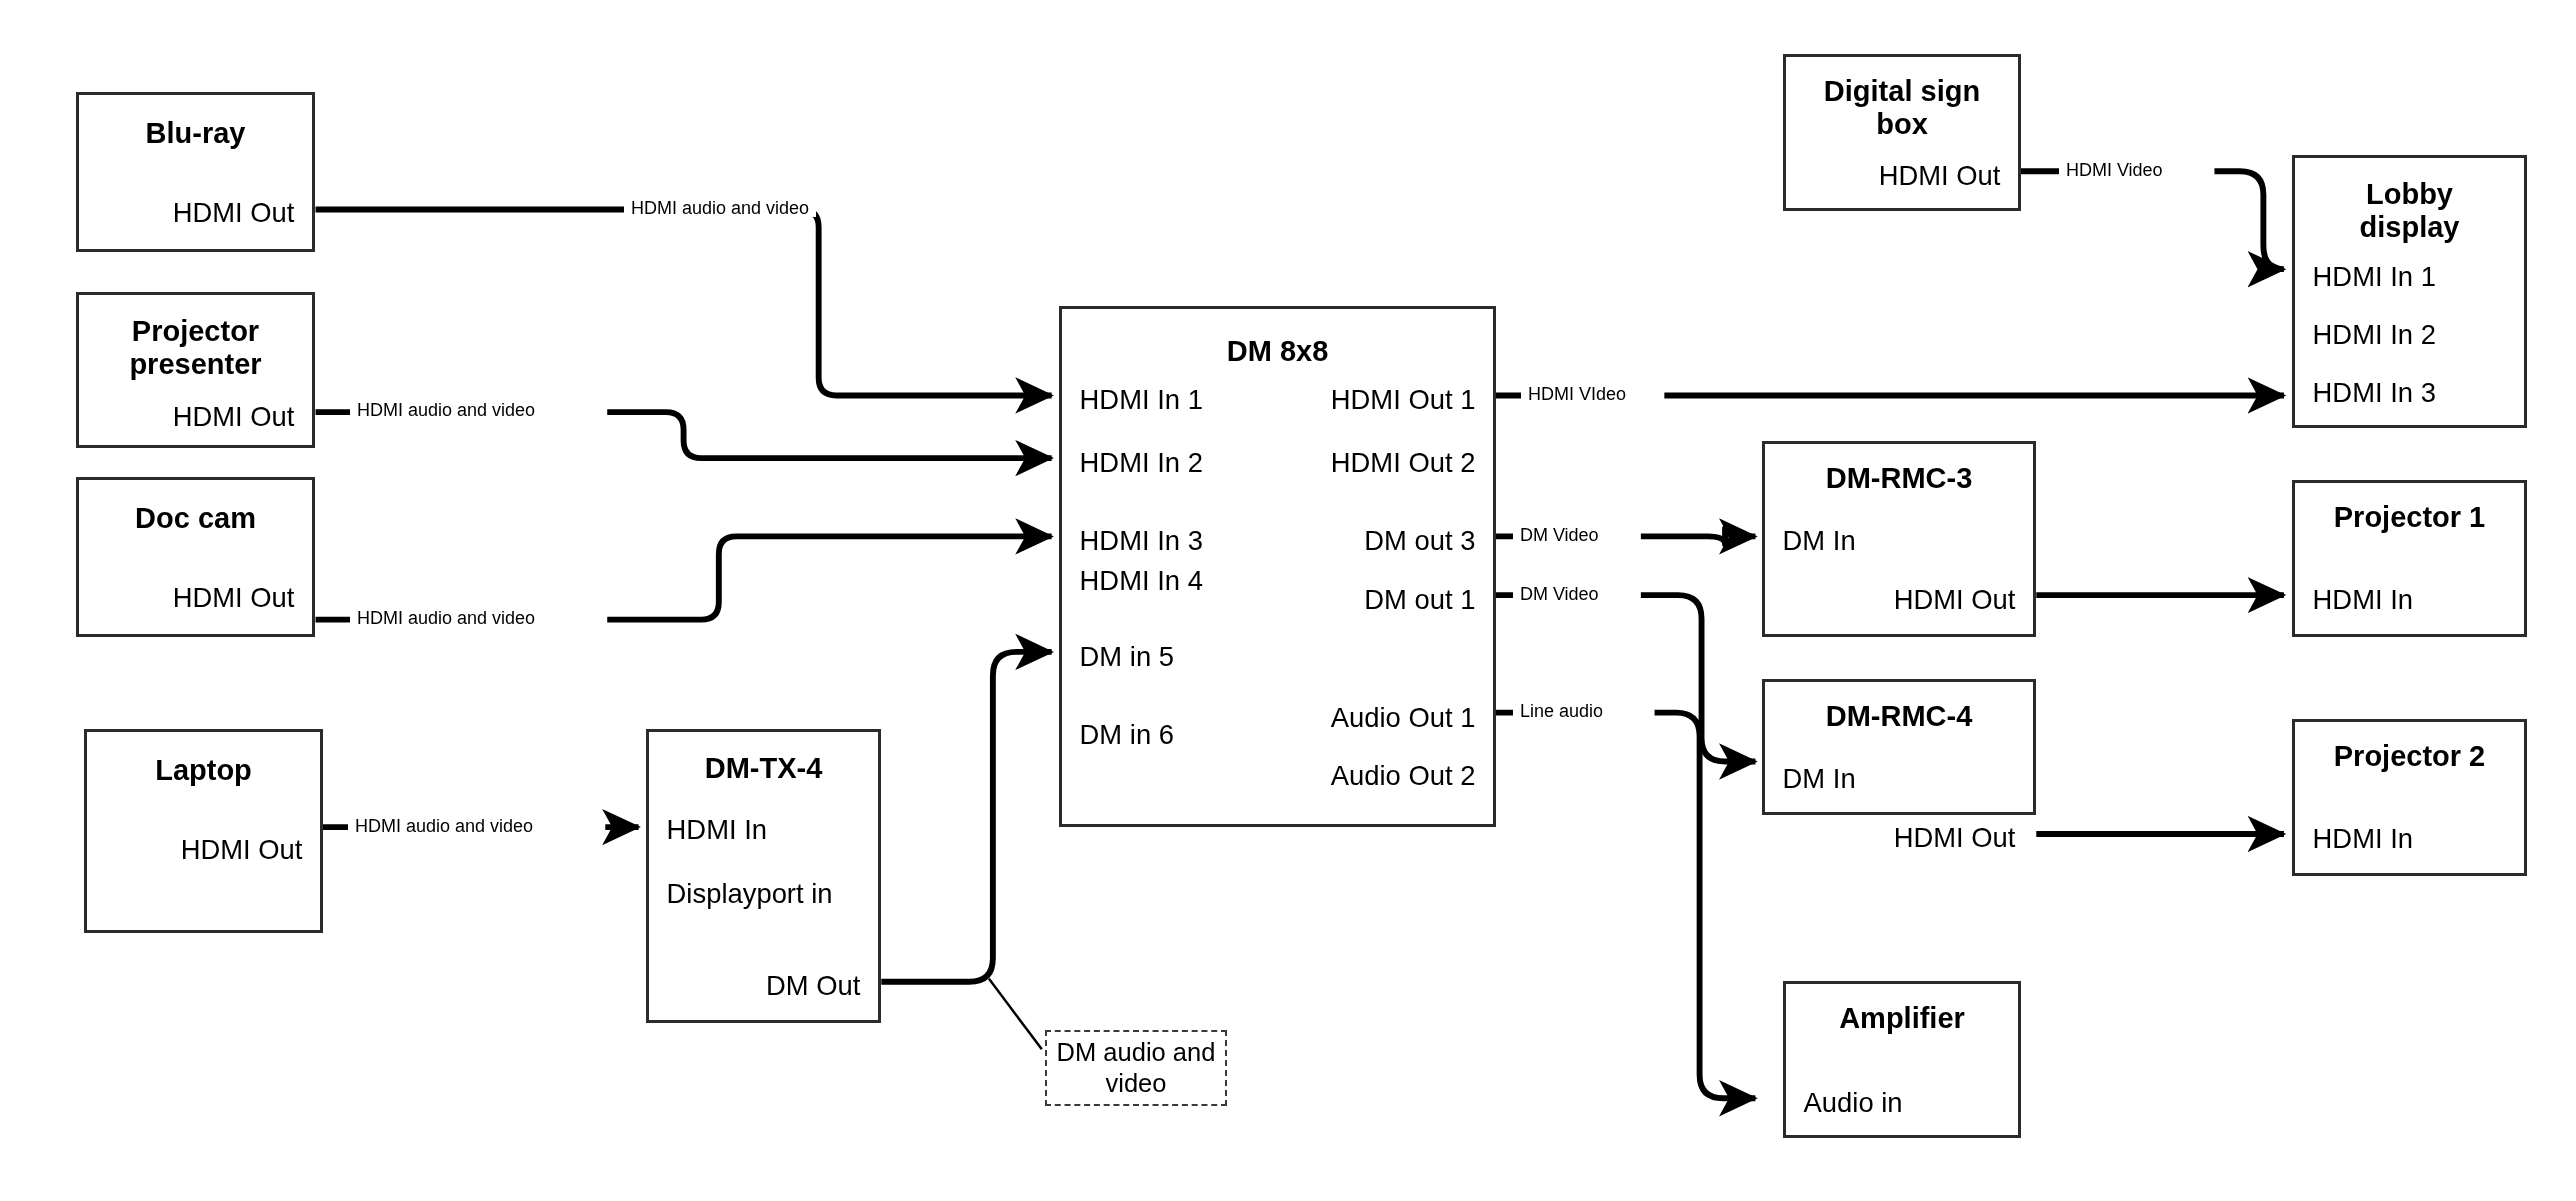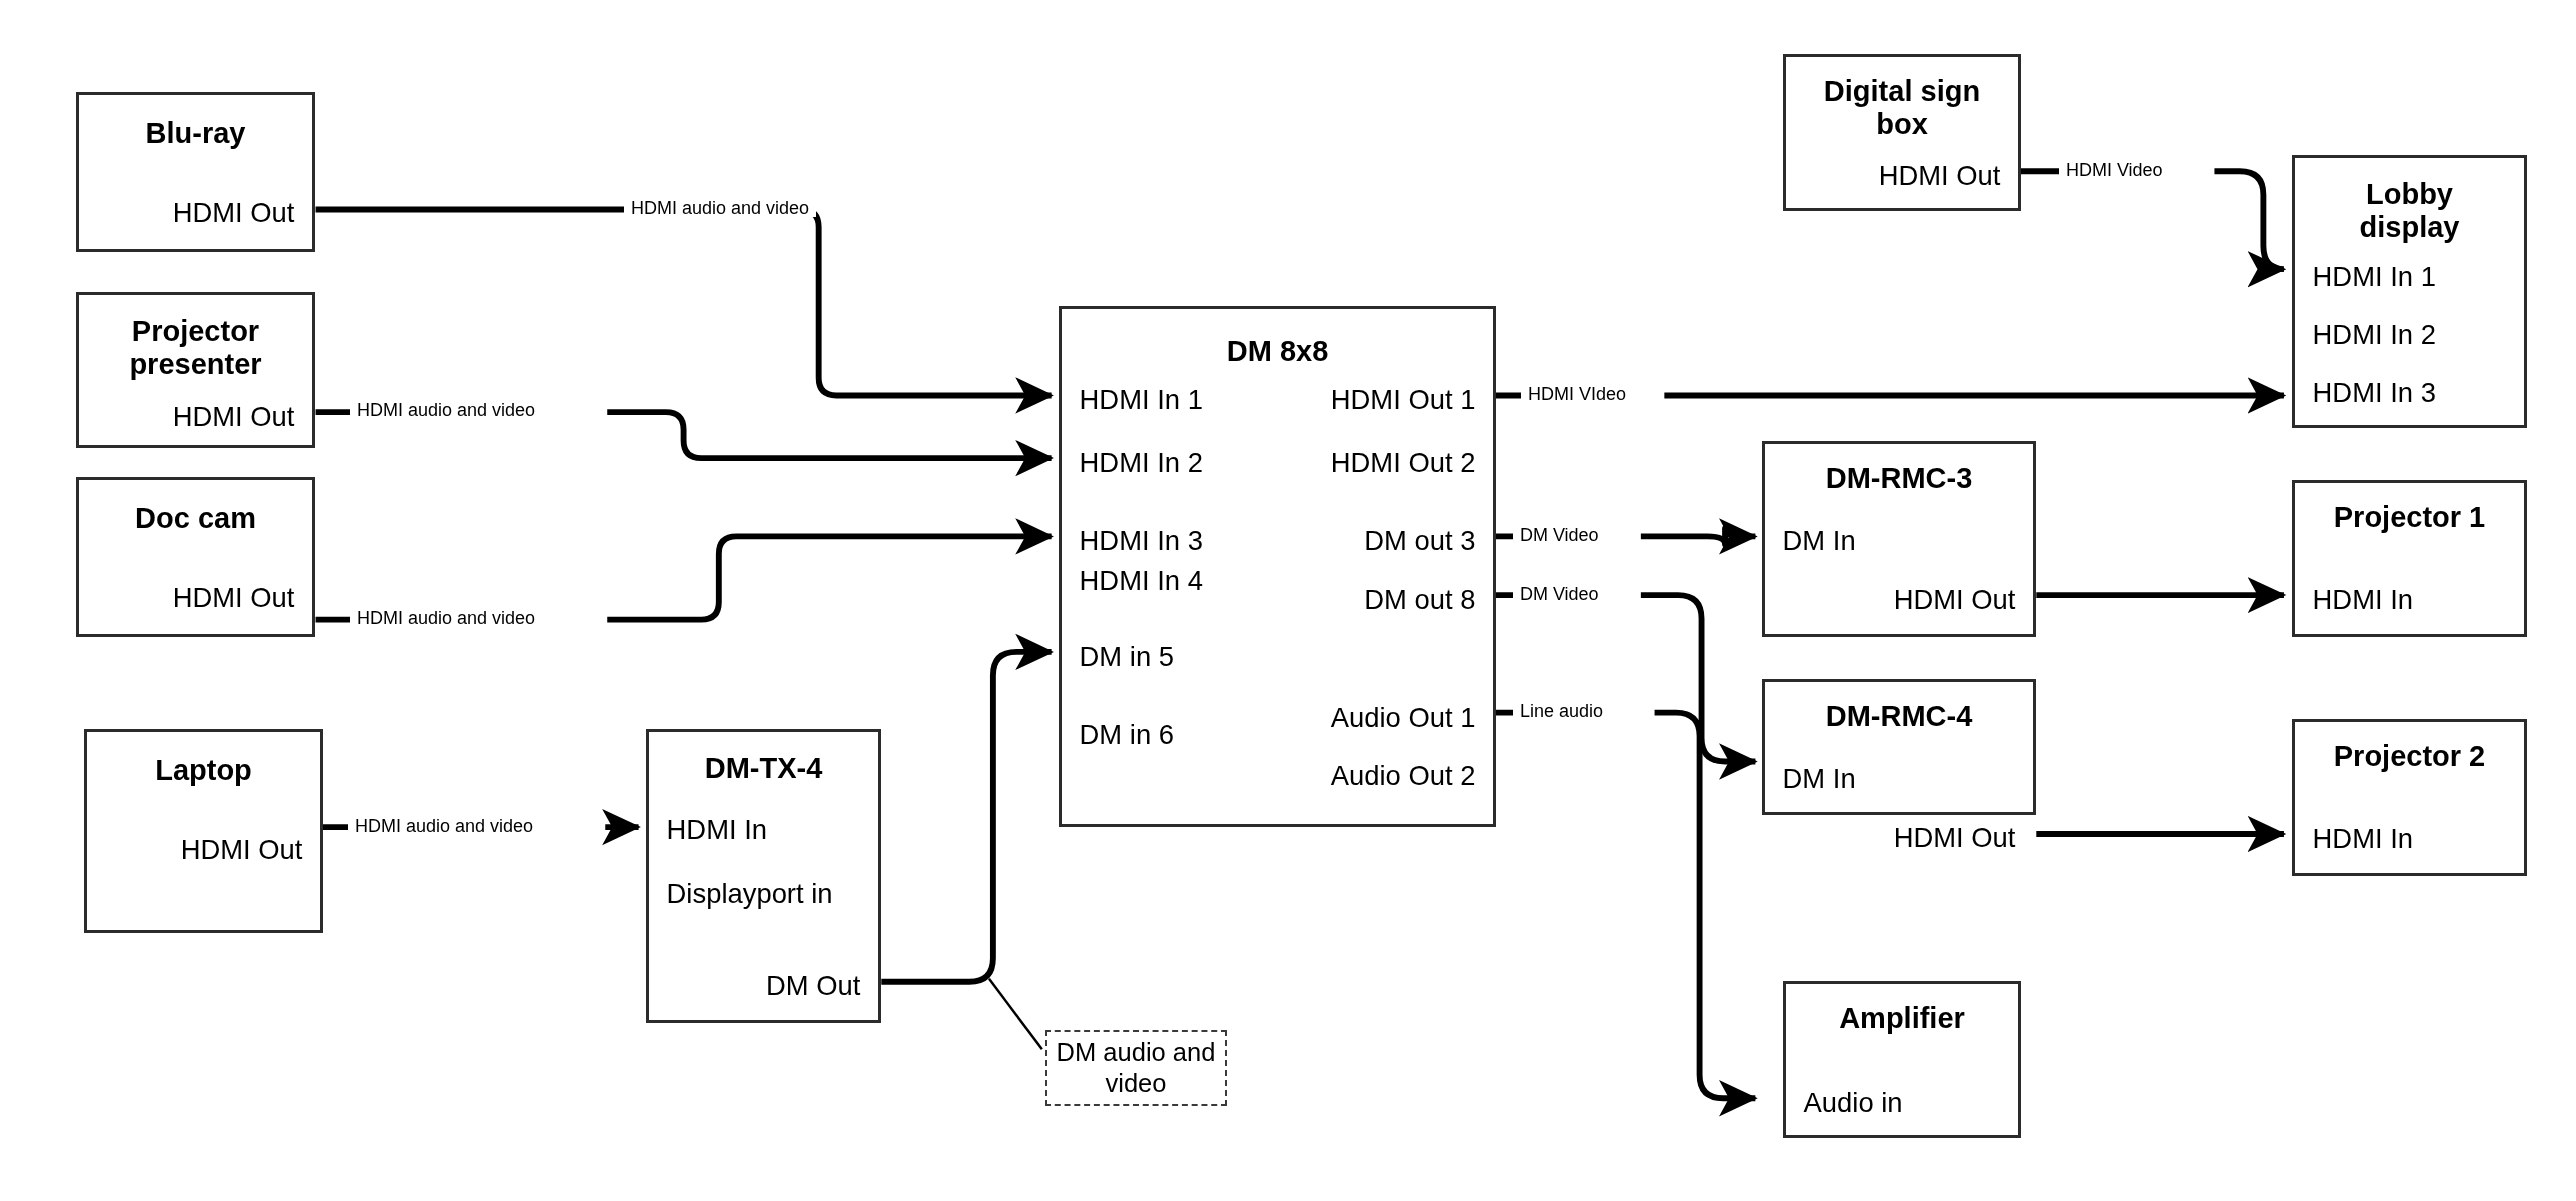--- a/index.html
+++ b/index.html
@@ -181,21 +181,21 @@
     <div class="port left" style="top:77px;">HDMI In 1</div>
     <div class="port left" style="top:140px;">HDMI In 2</div>
     <div class="port left" style="top:218px;">HDMI In 3</div>
     <div class="port left" style="top:258px;">HDMI In 4</div>
     <div class="port left" style="top:334px;">DM in 5</div>
     <div class="port left" style="top:412px;">DM in 6</div>
 
     <div class="port right" style="top:77px;">HDMI Out 1</div>
     <div class="port right" style="top:140px;">HDMI Out 2</div>
     <div class="port right" style="top:218px;">DM out 3</div>
-    <div class="port right" style="top:277px;">DM out 8</div>
+    <div class="port right" style="top:277px;">DM out 1</div>
     <div class="port right" style="top:395px;">Audio Out 1</div>
     <div class="port right" style="top:453px;">Audio Out 2</div>
   </div>
 
   <div class="node" style="left:1783px; top:54px; width:238px; height:157px;">
     <div class="title" style="top:17.6px; white-space:pre-line;">Digital sign
 box</div>
     <div class="port right" style="top:105px;">HDMI Out</div>
   </div>
 

